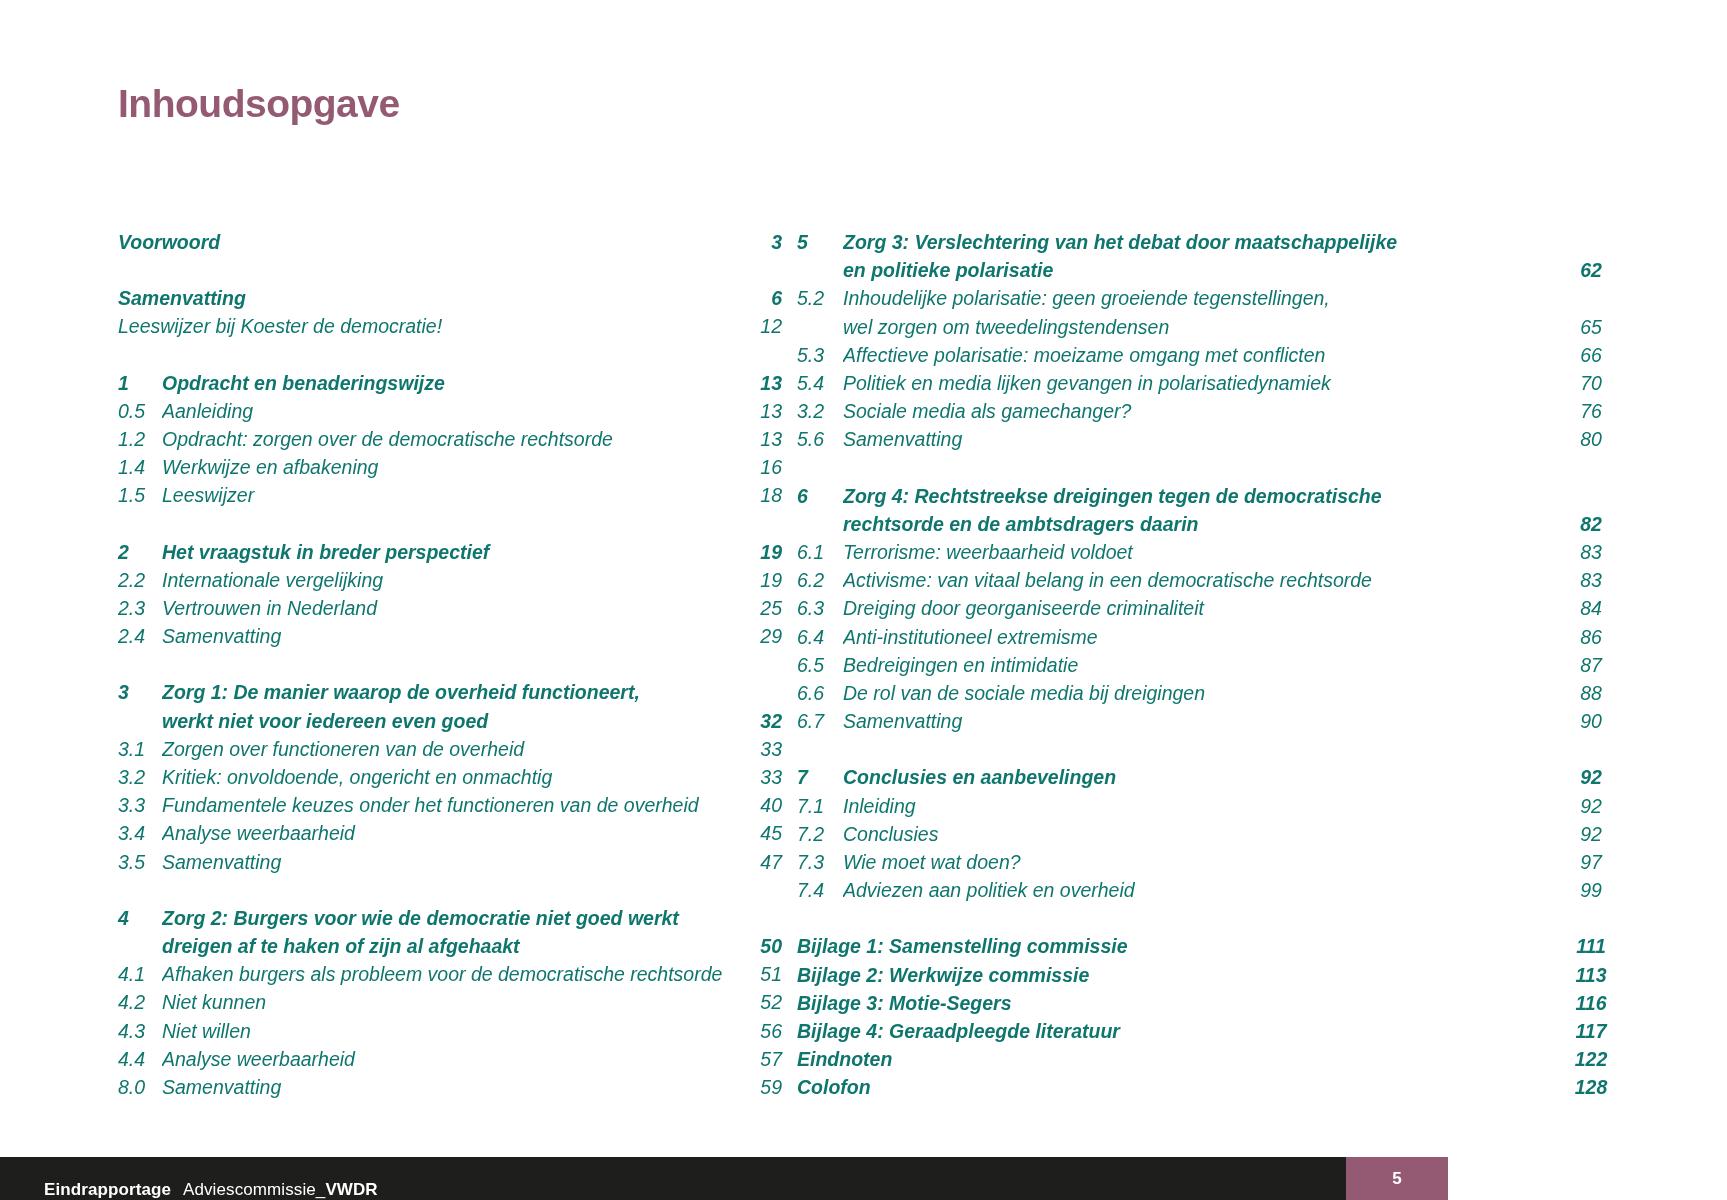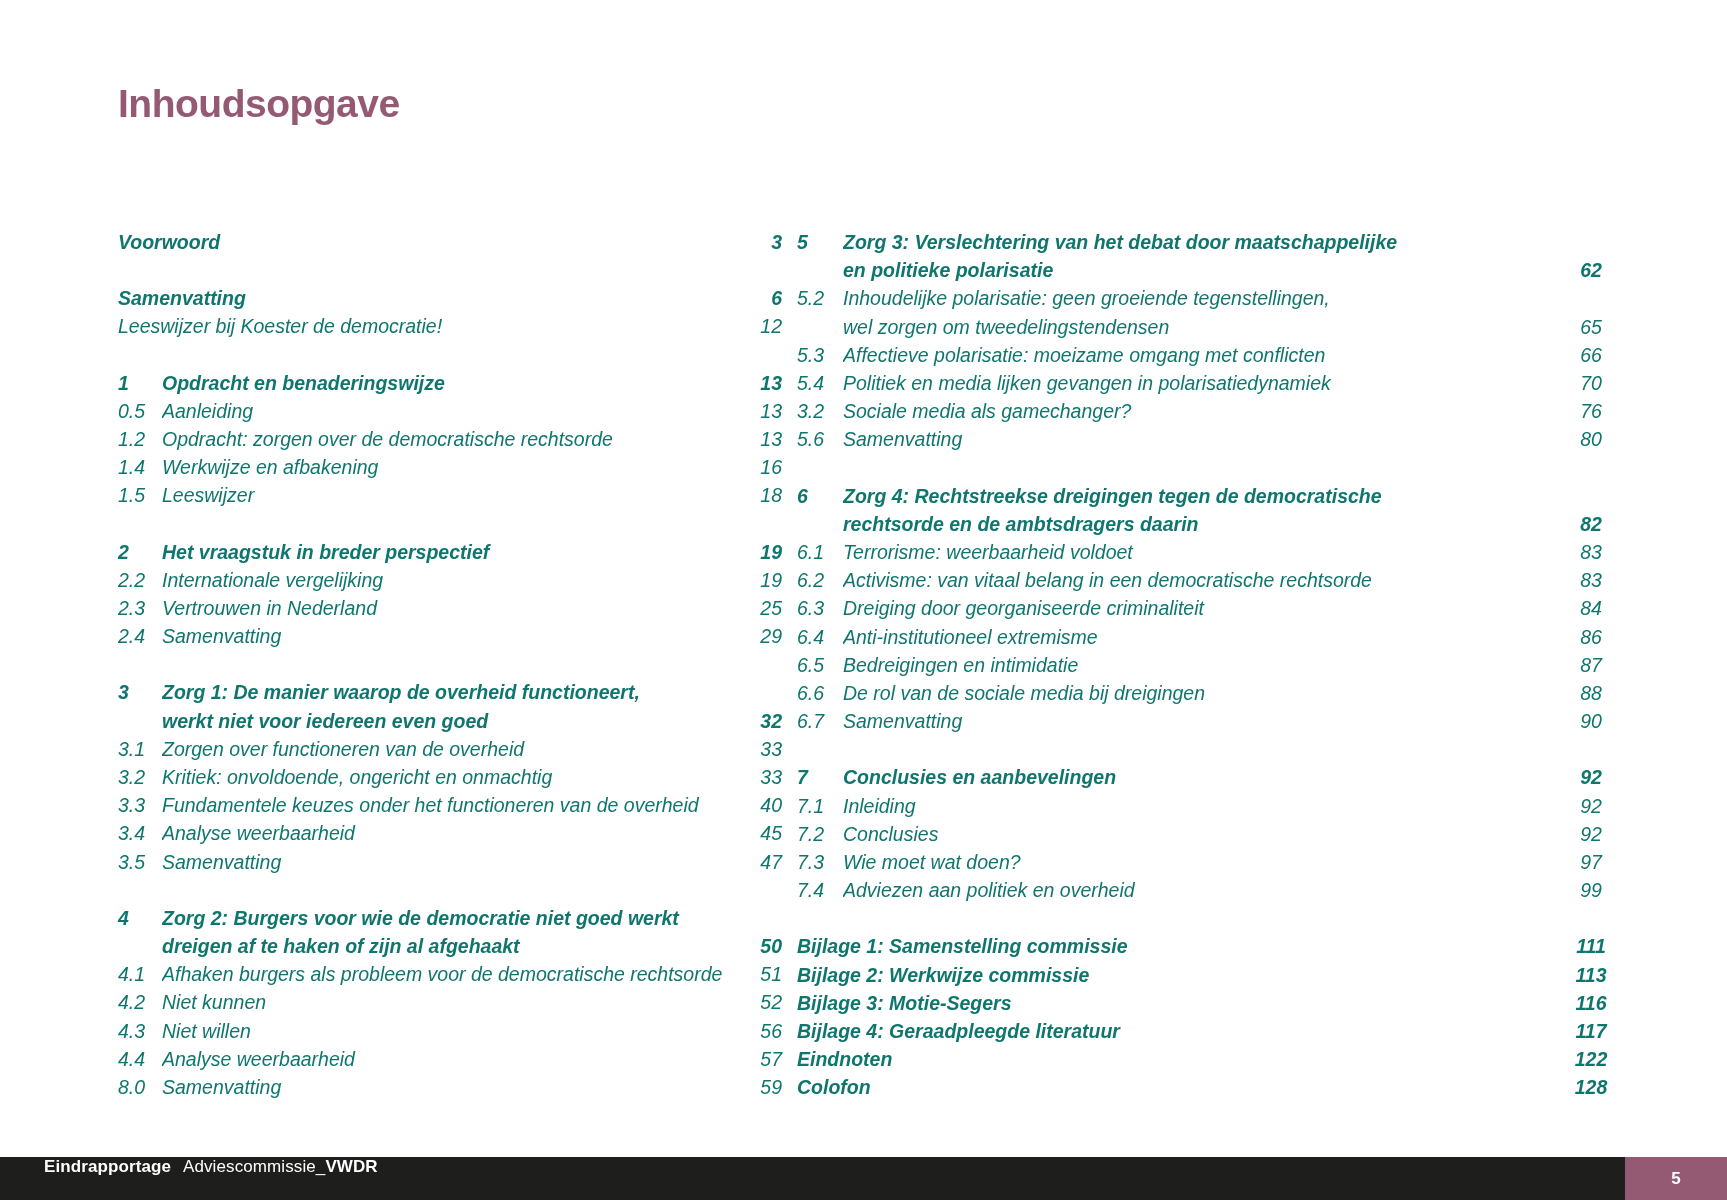--- a/index.html
+++ b/index.html
@@ -100,25 +100,25 @@
   .toc-row.cont .num { visibility: hidden; }
 
   
   .bijlage .label { font-weight: bold; }
 
   
   .footer {
     position: absolute;
     left: 0;
     bottom: 0;
-    width: 1727px;
+    width: 1448px;
     height: 43px;
     background: #1e1e1c;
     display: flex;
-    align-items: flex-start;
+    align-items: flex-end;
   }
   .footer-text {
     margin-left: 44px;
     font-size: 17px;
     color: #ffffff;
     letter-spacing: 0.1px;
   }
   .footer-text .strong { font-weight: bold; }
   .footer-text .sep { display: inline-block; width: 12px; }
   .footer-pagebox {

